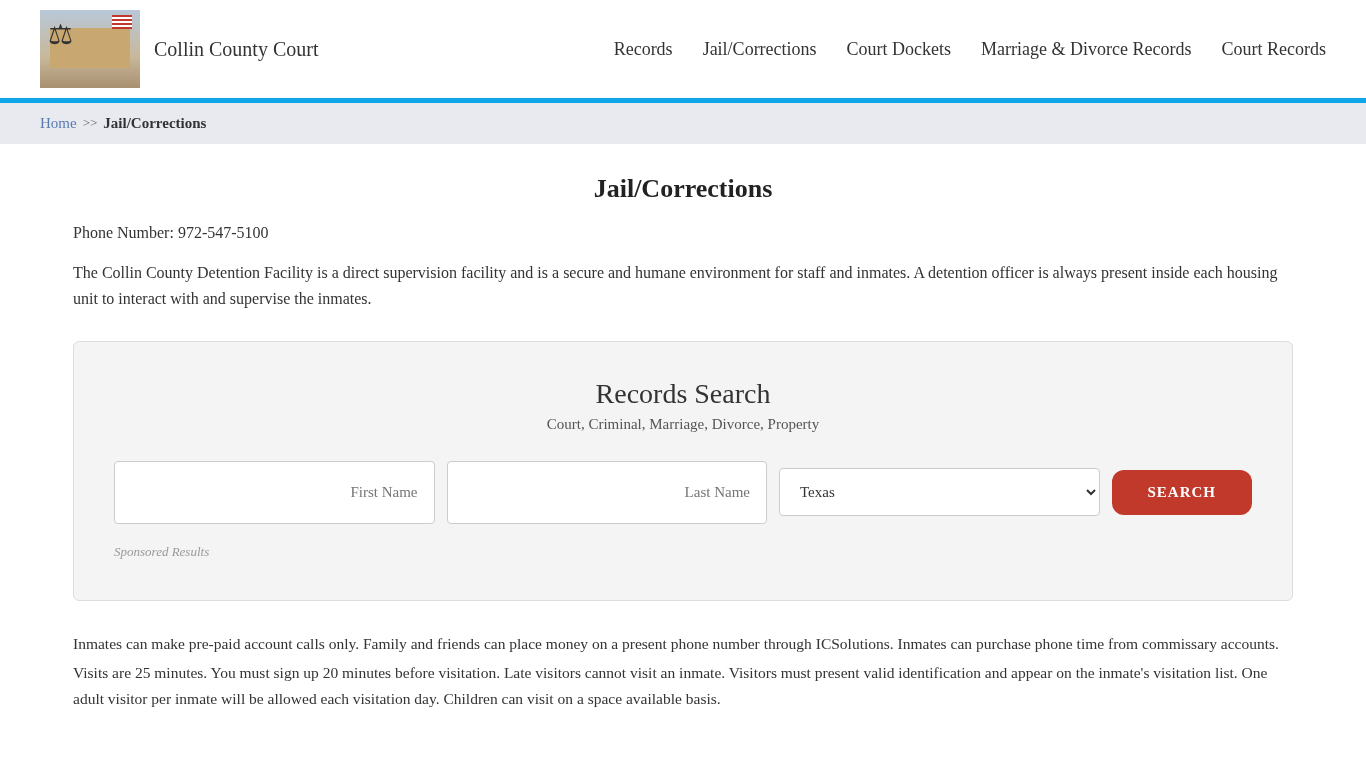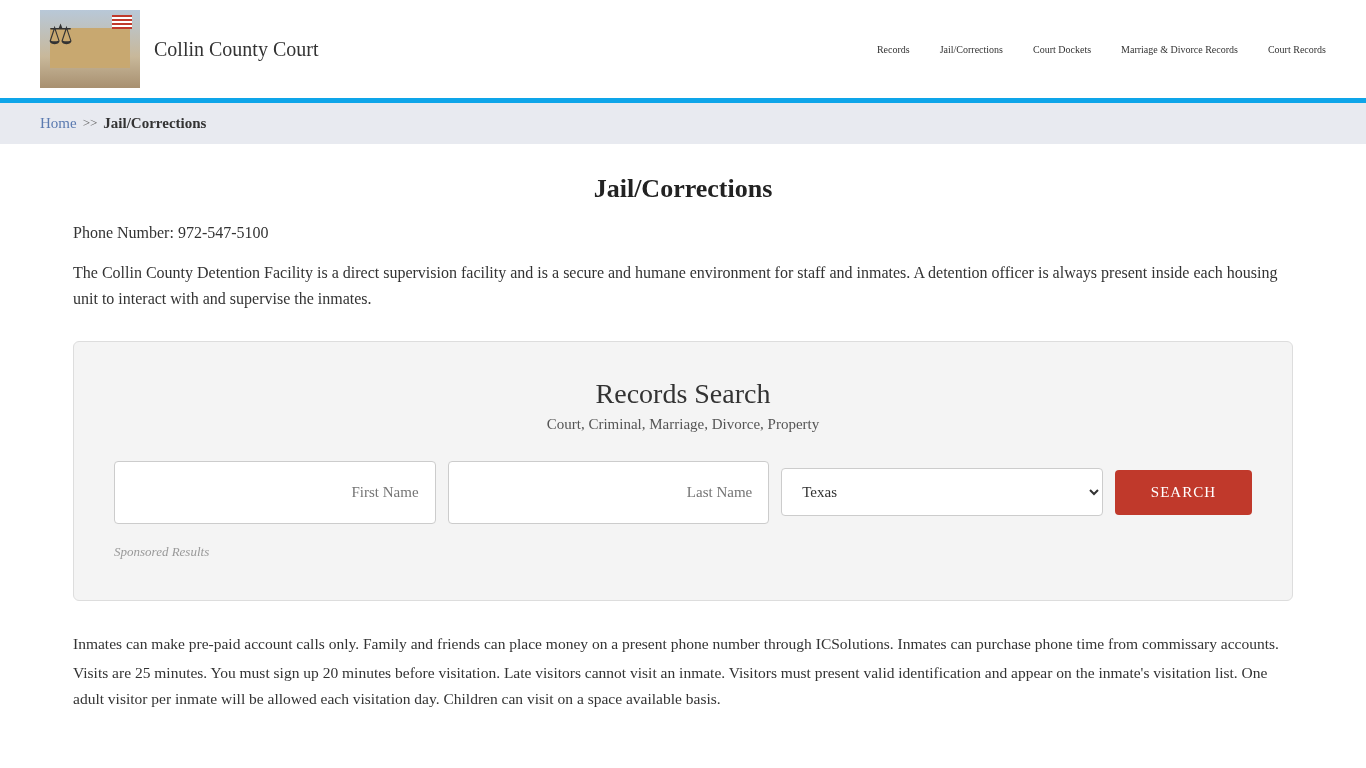--- a/index.html
+++ b/index.html
@@ -88,21 +88,21 @@
 
     nav {
       display: flex;
       align-items: center;
       gap: 30px;
     }
 
     nav a {
       text-decoration: none;
       color: #333;
-      font-size: 10px;
+      font-size: 18px;
       font-family: Georgia, serif;
       white-space: nowrap;
     }
 
     
     .breadcrumb-bar {
       background: #e8eaf0;
       padding: 12px 40px;
       display: flex;
       align-items: flex-start;
@@ -209,23 +209,23 @@
       background: #fff;
       appearance: auto;
     }
 
     .search-button {
       background: #c0392b;
       color: #fff;
       border: none;
       padding: 14px 36px;
       font-size: 15px;
-      font-weight: normal;
+      font-weight: bold;
       letter-spacing: 1px;
-      border-radius: 4px;
+      border-radius: 12px;
       cursor: pointer;
       font-family: Georgia, serif;
       white-space: nowrap;
     }
 
     .sponsored-results {
       font-size: 13px;
       color: #999;
       font-style: italic;
       margin-top: 0;

